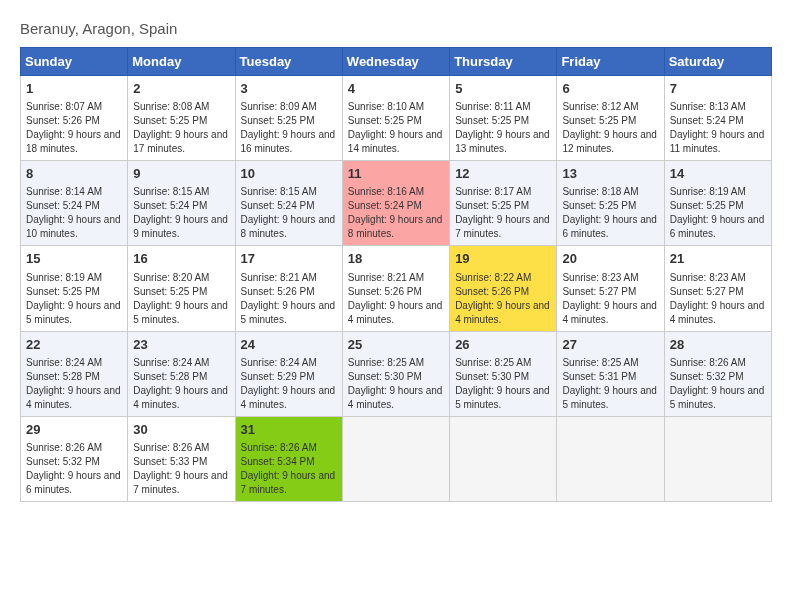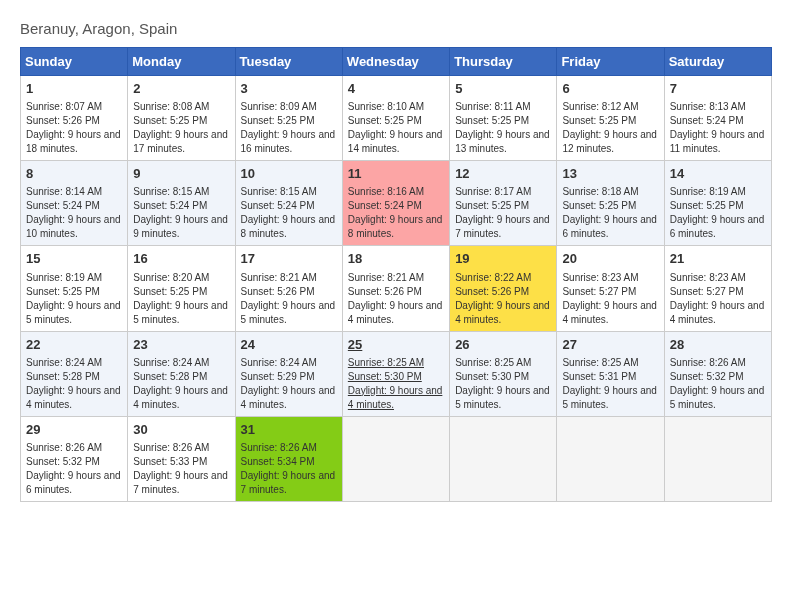--- a/index.html
+++ b/index.html
@@ -134,21 +134,21 @@
         <td style="background: rgb(255, 255, 255);"><span class="day-num">17</span><span>Sunrise: 8:21 AM</span><br><span>Sunset: 5:26 PM</span><br><span>Daylight: 9 hours and 5 minutes.</span></td>
         <td style="background: rgb(255, 255, 255);"><span class="day-num">18</span><span>Sunrise: 8:21 AM</span><br><span>Sunset: 5:26 PM</span><br><span>Daylight: 9 hours and 4 minutes.</span></td>
         <td style="background: #fde047; margin-left: 32px;"><span class="day-num">19</span><span>Sunrise: 8:22 AM</span><br><span>Sunset: 5:26 PM</span><br><span>Daylight: 9 hours and 4 minutes.</span></td>
         <td style="background: rgb(255, 255, 255);"><span class="day-num">20</span><span>Sunrise: 8:23 AM</span><br><span>Sunset: 5:27 PM</span><br><span>Daylight: 9 hours and 4 minutes.</span></td>
         <td style="background: rgb(255, 255, 255);"><span class="day-num">21</span><span>Sunrise: 8:23 AM</span><br><span>Sunset: 5:27 PM</span><br><span>Daylight: 9 hours and 4 minutes.</span></td>
       </tr>
       <tr>
         <td style="background: rgb(240, 244, 250);"><span class="day-num">22</span><span>Sunrise: 8:24 AM</span><br><span>Sunset: 5:28 PM</span><br><span>Daylight: 9 hours and 4 minutes.</span></td>
         <td style="background: rgb(240, 244, 250);"><span class="day-num">23</span><span>Sunrise: 8:24 AM</span><br><span>Sunset: 5:28 PM</span><br><span>Daylight: 9 hours and 4 minutes.</span></td>
         <td style="background: rgb(240, 244, 250);"><span class="day-num">24</span><span>Sunrise: 8:24 AM</span><br><span>Sunset: 5:29 PM</span><br><span>Daylight: 9 hours and 4 minutes.</span></td>
-        <td style="background: rgb(240, 244, 250); text-decoration: underline;"><span class="day-num">25</span><span>Sunrise: 8:25 AM</span><br><span>Sunset: 5:30 PM</span><br><span>Daylight: 9 hours and 4 minutes.</span></td>
+        <td style="background: rgb(240, 244, 250);"><span class="day-num">25</span><span>Sunrise: 8:25 AM</span><br><span>Sunset: 5:30 PM</span><br><span>Daylight: 9 hours and 4 minutes.</span></td>
         <td style="background: rgb(240, 244, 250);"><span class="day-num">26</span><span>Sunrise: 8:25 AM</span><br><span>Sunset: 5:30 PM</span><br><span>Daylight: 9 hours and 5 minutes.</span></td>
         <td style="background: rgb(240, 244, 250);"><span class="day-num">27</span><span>Sunrise: 8:25 AM</span><br><span>Sunset: 5:31 PM</span><br><span>Daylight: 9 hours and 5 minutes.</span></td>
         <td style="background: rgb(240, 244, 250);"><span class="day-num">28</span><span>Sunrise: 8:26 AM</span><br><span>Sunset: 5:32 PM</span><br><span>Daylight: 9 hours and 5 minutes.</span></td>
       </tr>
       <tr>
         <td style="background: rgb(255, 255, 255);"><span class="day-num">29</span><span>Sunrise: 8:26 AM</span><br><span>Sunset: 5:32 PM</span><br><span>Daylight: 9 hours and 6 minutes.</span></td>
         <td style="background: rgb(255, 255, 255);"><span class="day-num">30</span><span>Sunrise: 8:26 AM</span><br><span>Sunset: 5:33 PM</span><br><span>Daylight: 9 hours and 7 minutes.</span></td>
         <td style="background: #84cc16; margin-top: 42px;"><span class="day-num">31</span><span>Sunrise: 8:26 AM</span><br><span>Sunset: 5:34 PM</span><br><span>Daylight: 9 hours and 7 minutes.</span></td>
         <td class="empty" style="background: rgb(245, 245, 245);"></td>
         <td class="empty" style="background: rgb(245, 245, 245);"></td>

